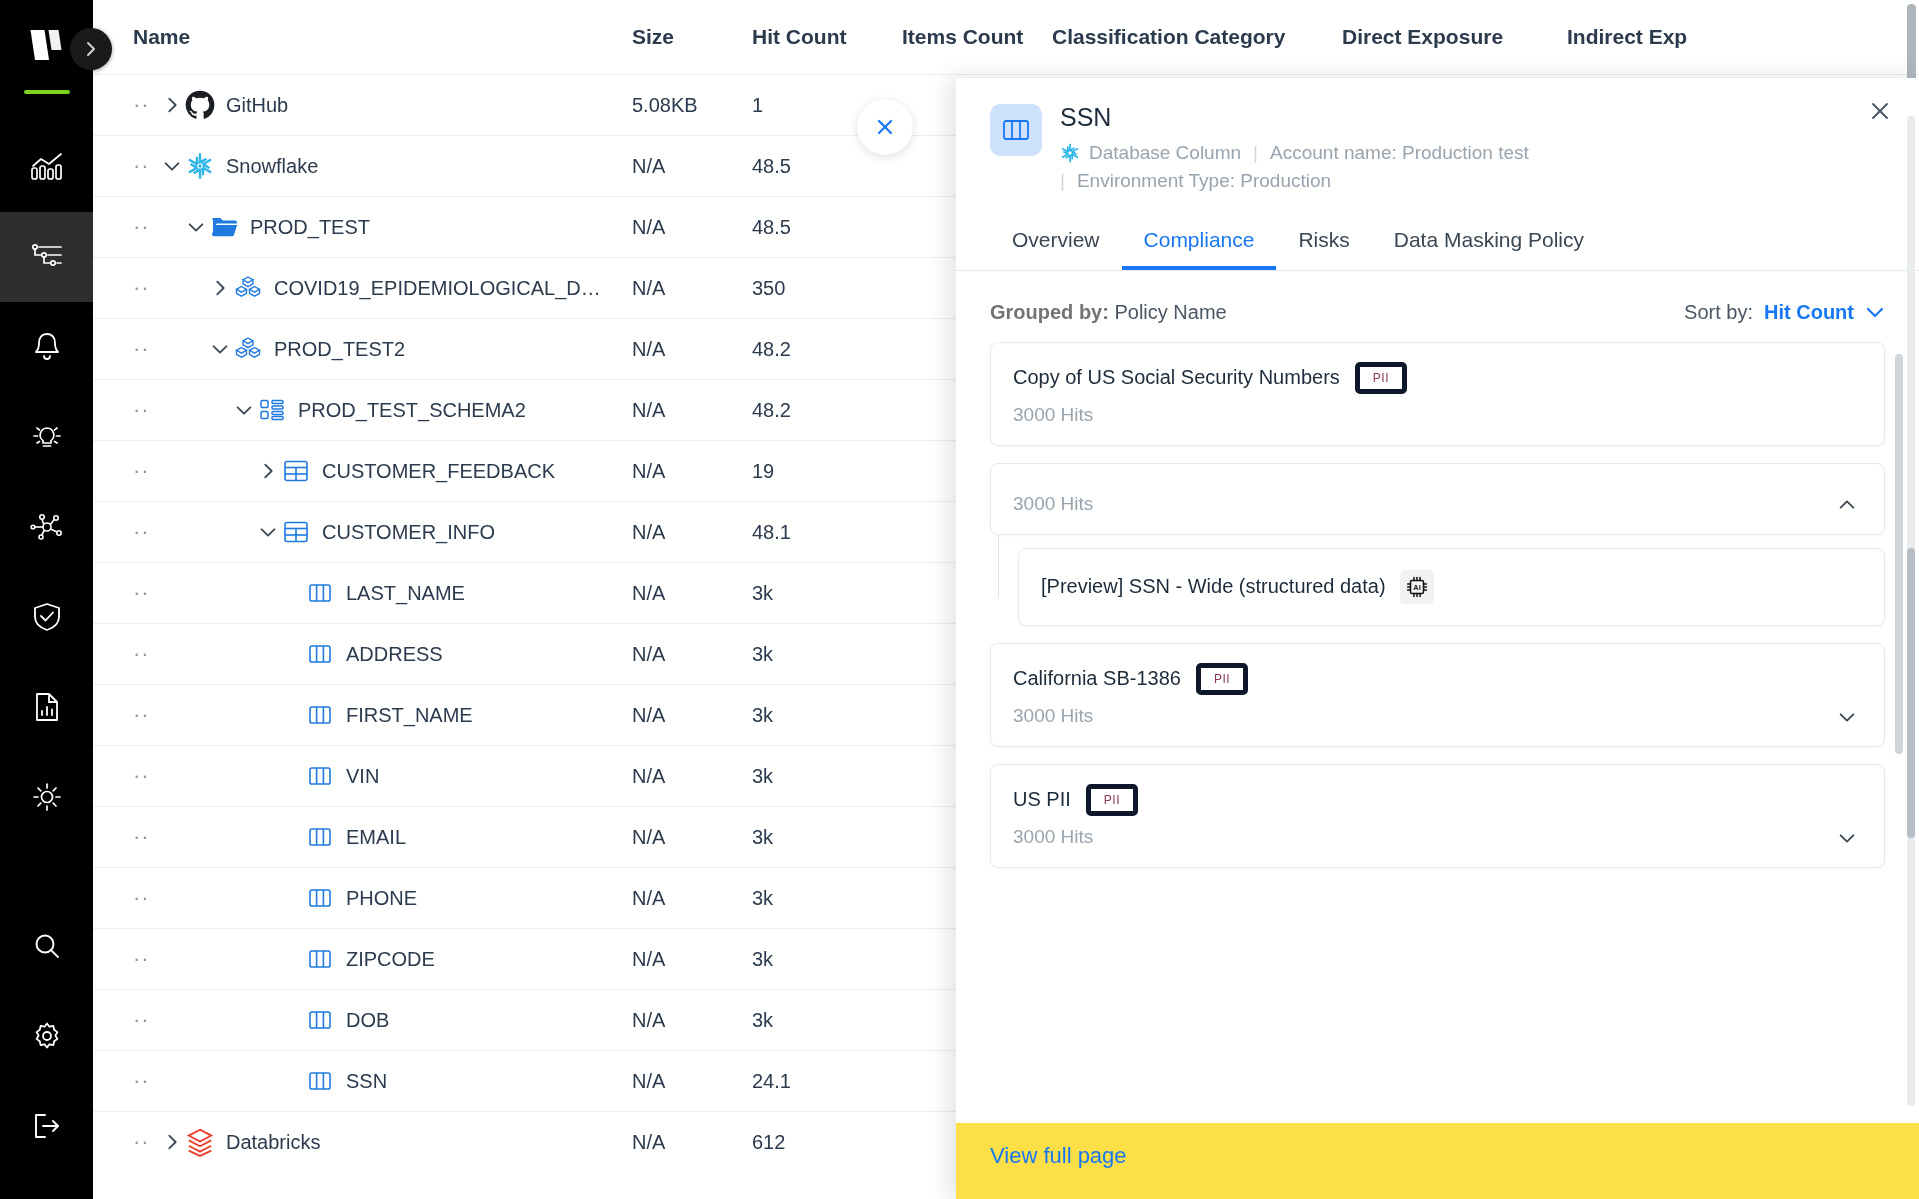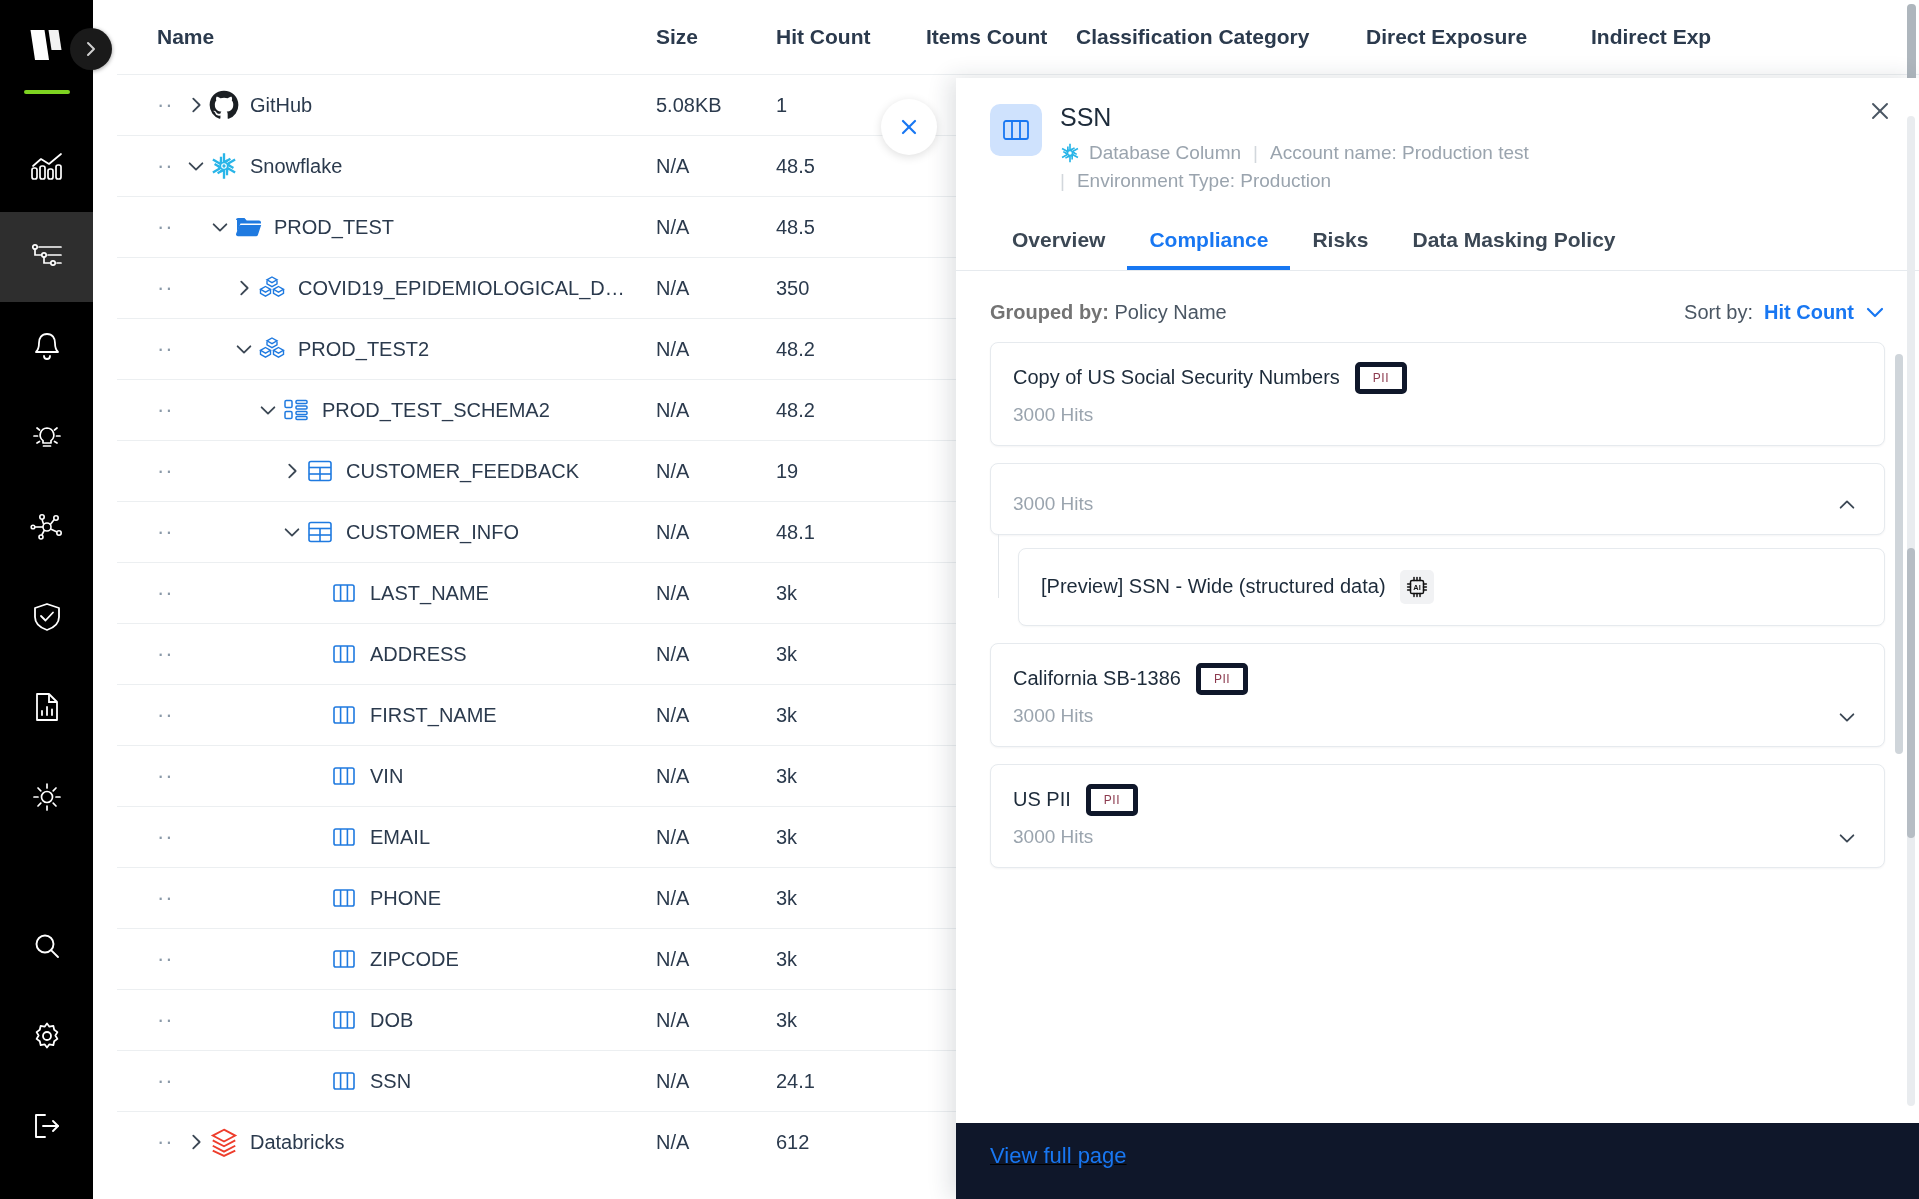--- a/index.html
+++ b/index.html
@@ -1,21 +1,21 @@
 <!DOCTYPE html>
 <html><head>
 <meta charset="utf-8">
 <style>
   * { box-sizing: border-box; margin: 0; padding: 0; }
   html, body {
     width: 1919px; height: 1199px;
     font-family: "Liberation Sans", sans-serif;
     background: #ffffff; overflow: hidden;
   }
-  #app { position: relative; width: 1919px; height: 1199px; display: flex; gap: 24px; }
+  #app { position: relative; width: 1919px; height: 1199px; display: flex; }
 
   
   .rail {
     width: 93px; height: 1199px; background: #000000;
     display: flex; flex-direction: column; align-items: center;
     flex: 0 0 93px; position: relative; z-index: 40;
   }
   .rail-logo { height: 90px; display: flex; align-items: center; justify-content: center; width: 100%; }
   .rail-accent { width: 46px; height: 4px; background: #7ED321; border-radius: 2px; margin-bottom: 28px; }
   .rail-item {
@@ -83,21 +83,21 @@
   .panel-icon {
     width: 52px; height: 52px; border-radius: 10px; background: #cfe2fd;
     display: flex; align-items: center; justify-content: center; flex: 0 0 52px; margin-right: 18px;
   }
   .panel-title { font-size: 25px; color: #1d2b3a; line-height: 1.1; margin-bottom: 7px; }
   .panel-sub { font-size: 19px; color: #9aa4ae; display: flex; align-items: center; flex-wrap: wrap; gap: 0; line-height: 1.5; }
   .panel-sub .sep { margin: 0 12px; color: #d2d7dc; }
   .panel-sub .sf { margin-right: 9px; display: inline-flex; }
   .panel-close { position: absolute; right: 28px; top: 22px; cursor: pointer; }
 
-  .tabs { display: flex; align-items: flex-start; gap: 0; padding: 0 34px; margin-top: 22px; border-bottom: 1px solid #e6eaee; font-weight: bold; }
+  .tabs { display: flex; align-items: flex-start; gap: 0; padding: 0 34px; margin-top: 22px; border-bottom: 1px solid #e6eaee; }
   .tab { font-size: 21px; color: #3b4754; padding: 10px 22px 14px 22px; cursor: pointer; border-bottom: 4px solid transparent; white-space: nowrap; }
   .tab.active { color: #1877f2; border-bottom-color: #1877f2; }
 
   .scan { padding: 30px 34px 0 34px; font-size: 20px; color: #4a5663; }
   .scan b { color: #1d2b3a; }
 
   .groupbar { display: flex; align-items: center; justify-content: space-between; padding: 30px 34px 18px 34px; font-size: 20px; color: #4a5663; }
   .groupbar b { color: #737373; }
   .sortwrap { display: flex; align-items: center; gap: 11px; cursor: pointer; }
   .sortval { color: #1877f2; font-weight: bold; font-size: 20px; }
@@ -121,21 +121,21 @@
     content: ""; position: absolute; left: 8px; top: -14px; bottom: 28px; width: 1px; background: #e2e6ea;
   }
   .subcard {
     border: 1px solid #e6eaee; border-radius: 8px; background: #fff;
     padding: 21px 22px; display: flex; align-items: center; gap: 14px;
     box-shadow: 0 1px 2px rgba(30,40,60,.04); cursor: pointer;
   }
   .subcard-title { font-size: 20px; color: #1d2b3a; }
   .ai-chip { width: 34px; height: 34px; background: #f1f2f4; border-radius: 5px; display: flex; align-items: center; justify-content: center; }
 
-  .panel-foot { padding: 20px 34px 30px 34px; background: #0f172a; text-decoration: underline; }
+  .panel-foot { padding: 20px 34px 30px 34px; background: #fde047; }
   .viewfull { color: #1877f2; font-size: 22px; cursor: pointer; }
 
   
   .sb { position: absolute; background: #c6ccd2; border-radius: 4px; }
   .sb-page { right: 3px; top: 4px; width: 9px; height: 132px; background: #aeb6bd; }
   .sb-panel-outer { right: 4px; top: 38px; width: 8px; height: 990px; background: #e9ecef; border-radius: 4px; }
   .sb-panel-thumb { right: 4px; top: 470px; width: 8px; height: 290px; background: #b6bdc4; border-radius: 4px; }
   .sb-cards { right: 16px; top: 12px; width: 8px; height: 400px; background: #cfd5da; border-radius: 4px; }
 </style>
 </head>

